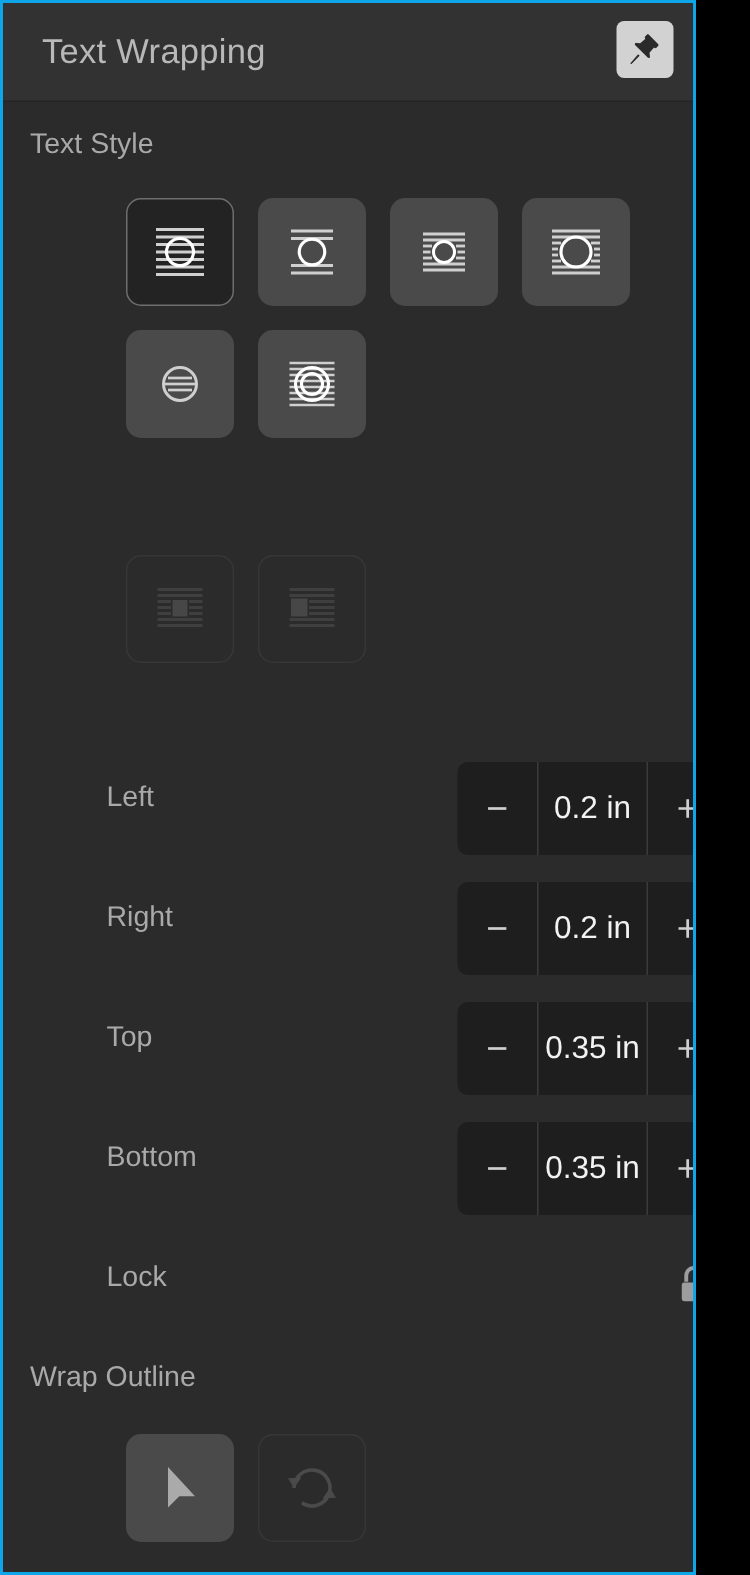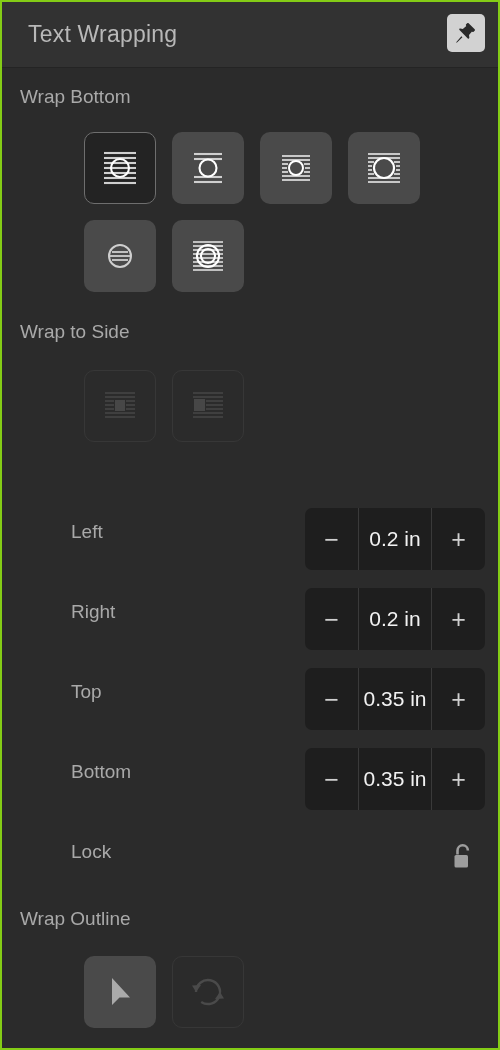--- a/index.html
+++ b/index.html
@@ -9,24 +9,24 @@
   }
   body {
     width: 500px;
     height: 1050px;
     overflow: hidden;
     font-family: "Liberation Sans", sans-serif;
   }
   .window {
     position: absolute;
     left: 0; top: 0;
-    width: 500px;
+    width: 464px;
     height: 1050px;
     box-sizing: border-box;
-    border: 2px solid #84cc16;
+    border: 2px solid #0ea5e9;
     background: #2b2b2b;
     overflow: hidden;
   }
   
   .titlebar {
     position: relative;
     height: 66px;
     background: #323232;
     border-bottom: 1px solid #242424;
     box-sizing: border-box;
@@ -150,21 +150,21 @@
             <path d="M14.6 2.2c-.4-.4-1-.4-1.4 0l-1.1 1.1c-.4.4-.4 1 0 1.4l.2.2-3.5 3.0-2.5-.3c-.4-.1-.8.1-1.0.4-.2.4-.1.8.2 1.1l8.3 8.3c.3.3.8.4 1.1.2.4-.2.5-.6.4-1.0l-.3-2.5 3.0-3.5.2.2c.4.4 1 .4 1.4 0l1.1-1.1c.4-.4.4-1 0-1.4z"></path>
             <path d="M3.0 21.6l5.4-5.4-1.0-1.0-5.0 5.8c-.3.4.2.9.6.6z"></path>
           </g>
         </svg>
       </span>
     </div>
   </div>
 
   <div class="content">
 
-    <div class="section-label" style="top:18px;">Wrap Bottom</div>
+    <div class="section-label" style="top:18px;">Text Style</div>
 
     <div class="ibtn selected" style="left:82px; top:64px;">
       <span>
         <svg width="48" height="48" viewBox="0 0 48 48">
           <g stroke="#cfcfcf" stroke-width="2.1">
             <line x1="8" y1="9" x2="40" y2="9"></line>
             <line x1="8" y1="14" x2="40" y2="14"></line>
             <line x1="8" y1="19" x2="40" y2="19"></line>
             <line x1="8" y1="24" x2="40" y2="24"></line>
             <line x1="8" y1="29" x2="40" y2="29"></line>
@@ -257,21 +257,20 @@
             <line x1="9" y1="30" x2="39" y2="30"></line>
             <line x1="9" y1="34" x2="39" y2="34"></line>
             <line x1="9" y1="38" x2="39" y2="38"></line>
           </g>
           <circle cx="24" cy="24" r="11" fill="none" stroke="#ffffff" stroke-width="2.1"></circle>
           <circle cx="24" cy="24" r="7" fill="none" stroke="#ffffff" stroke-width="2.1"></circle>
         </svg>
       </span>
     </div>
 
-    <div class="section-label" style="top:253px;">Wrap to Side</div>
 
     <div class="ibtn disabled" style="left:82px; top:302px;">
       <span>
         <svg width="48" height="48" viewBox="0 0 48 48">
           <g stroke="#3f3f3f" stroke-width="2">
             <line x1="9" y1="11" x2="39" y2="11"></line>
             <line x1="9" y1="15" x2="39" y2="15"></line>
             <line x1="9" y1="19" x2="18" y2="19"></line>
               <line x1="30" y1="19" x2="39" y2="19"></line>
             <line x1="9" y1="23" x2="18" y2="23"></line>

